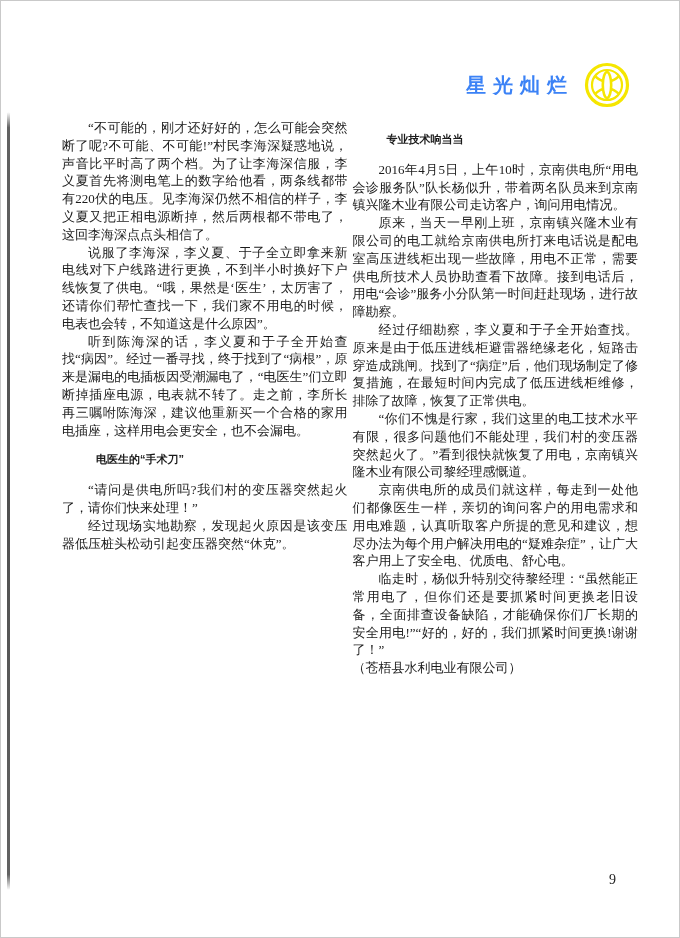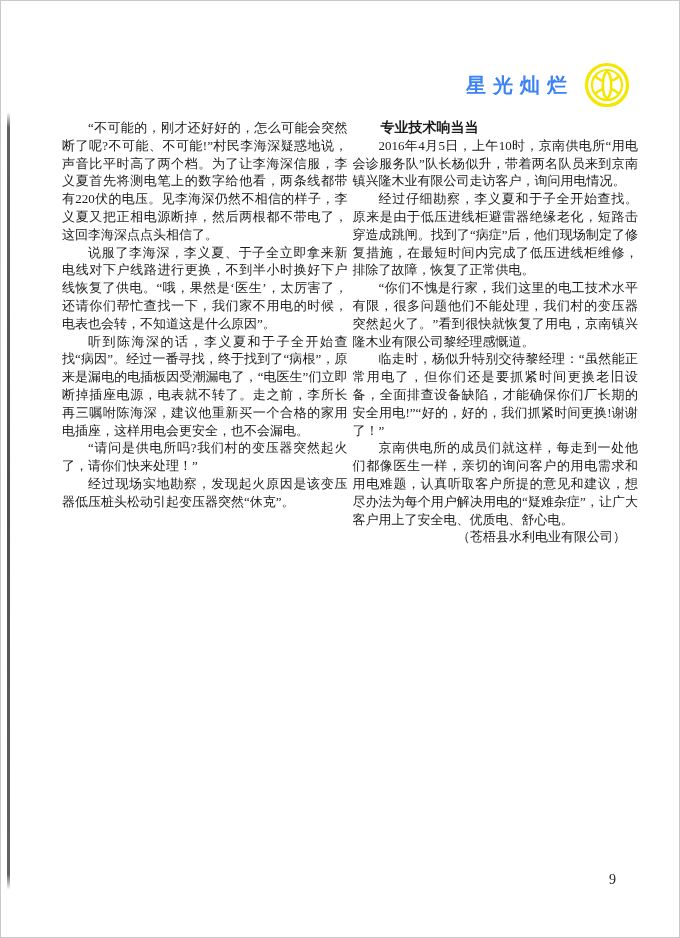--- a/index.html
+++ b/index.html
@@ -35,28 +35,28 @@
   }
   .col{flex:1 1 0;min-width:0;}
   .col p{
     margin:0;
     font-size:13px;line-height:17.8px;
     text-align:justify;text-justify:inter-ideograph;
     text-indent:2em;
     word-break:break-all;
   }
   .col h3{
-    margin:0;
-    font-size:14px;line-height:17.8px;
+    margin:12px;
+    font-size:11px;line-height:17.8px;
     text-indent:2em;font-weight:700;
     font-family:"Liberation Sans","DejaVu Sans",sans-serif;
     word-break:break-all;
   }
   .col p.attribution{
-    text-align:right;text-indent:0;padding-right:12px;
+    text-indent:0;padding-right:12px;
     word-break:keep-all;
   }
   .page-number{
     position:absolute;right:64px;bottom:50px;
     font-size:14px;color:#222;
   }
 </style>
 </head>
 <body>
 
@@ -77,29 +77,31 @@
         <ellipse cx="23" cy="23" rx="4.2" ry="13" stroke-width="2.6"></ellipse>
       </g>
     </svg>
   </div>
 
   <div class="columns">
     <div class="col">
         <p>“不可能的，刚才还好好的，怎么可能会突然断了呢?不可能、不可能!”村民李海深疑惑地说，声音比平时高了两个档。为了让李海深信服，李义夏首先将测电笔上的数字给他看，两条线都带有220伏的电压。见李海深仍然不相信的样子，李义夏又把正相电源断掉，然后两根都不带电了，这回李海深点点头相信了。</p>
         <p>说服了李海深，李义夏、于子全立即拿来新电线对下户线路进行更换，不到半小时换好下户线恢复了供电。“哦，果然是‘医生’，太厉害了，还请你们帮忙查找一下，我们家不用电的时候，电表也会转，不知道这是什么原因”。</p>
         <p>听到陈海深的话，李义夏和于子全开始查找“病因”。经过一番寻找，终于找到了“病根”，原来是漏电的电插板因受潮漏电了，“电医生”们立即断掉插座电源，电表就不转了。走之前，李所长再三嘱咐陈海深，建议他重新买一个合格的家用电插座，这样用电会更安全，也不会漏电。</p>
+        <h3>电医生的“手术刀”</h3>
         <p>“请问是供电所吗?我们村的变压器突然起火了，请你们快来处理！”</p>
         <p>经过现场实地勘察，发现起火原因是该变压器低压桩头松动引起变压器突然“休克”。</p>
       </div>
     <div class="col">
         <h3>专业技术响当当</h3>
         <p>2016年4月5日，上午10时，京南供电所“用电会诊服务队”队长杨似升，带着两名队员来到京南镇兴隆木业有限公司走访客户，询问用电情况。</p>
+        <p>原来，当天一早刚上班，京南镇兴隆木业有限公司的电工就给京南供电所打来电话说是配电室高压进线柜出现一些故障，用电不正常，需要供电所技术人员协助查看下故障。接到电话后，用电“会诊”服务小分队第一时间赶赴现场，进行故障勘察。</p>
         <p>经过仔细勘察，李义夏和于子全开始查找。原来是由于低压进线柜避雷器绝缘老化，短路击穿造成跳闸。找到了“病症”后，他们现场制定了修复措施，在最短时间内完成了低压进线柜维修，排除了故障，恢复了正常供电。</p>
         <p>“你们不愧是行家，我们这里的电工技术水平有限，很多问题他们不能处理，我们村的变压器突然起火了。”看到很快就恢复了用电，京南镇兴隆木业有限公司黎经理感慨道。</p>
+        <p>京南供电所的成员们就这样，每走到一处他们都像医生一样，亲切的询问客户的用电需求和用电难题，认真听取客户所提的意见和建议，想尽办法为每个用户解决用电的“疑难杂症”，让广大客户用上了安全电、优质电、舒心电。</p>
         <p>临走时，杨似升特别交待黎经理：“虽然能正常用电了，但你们还是要抓紧时间更换老旧设备，全面排查设备缺陷，才能确保你们厂长期的安全用电!”“好的，好的，我们抓紧时间更换!谢谢了！”</p>
-        <p>京南供电所的成员们就这样，每走到一处他们都像医生一样，亲切的询问客户的用电需求和用电难题，认真听取客户所提的意见和建议，想尽办法为每个用户解决用电的“疑难杂症”，让广大客户用上了安全电、优质电、舒心电。</p>
         <p class="attribution">（苍梧县水利电业有限公司）</p>
       </div>
   </div>
 
   <div class="page-number">9</div>
 
 </div>
 
 </body></html>

